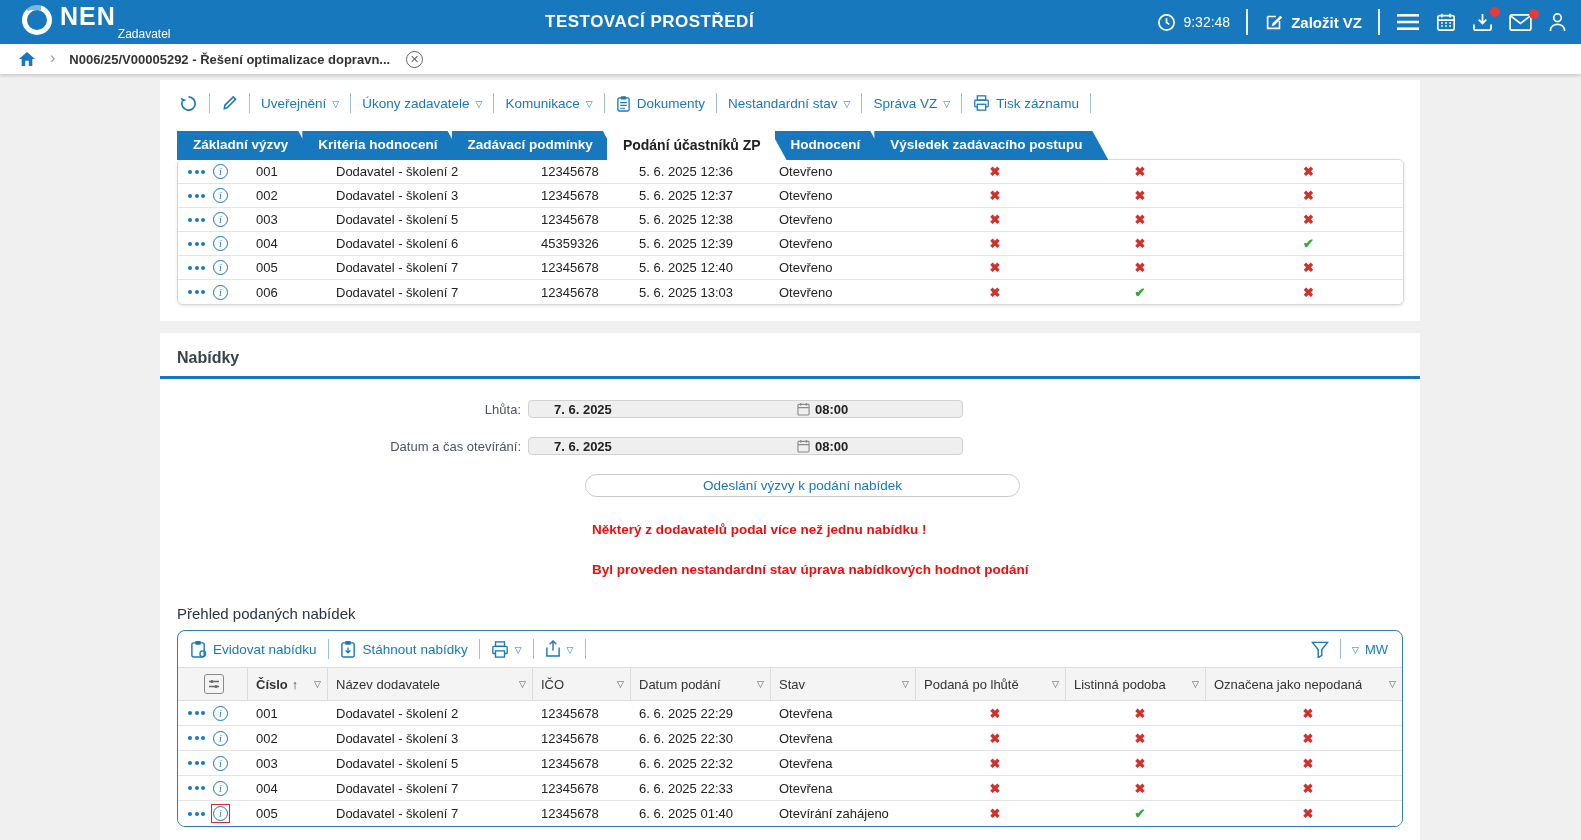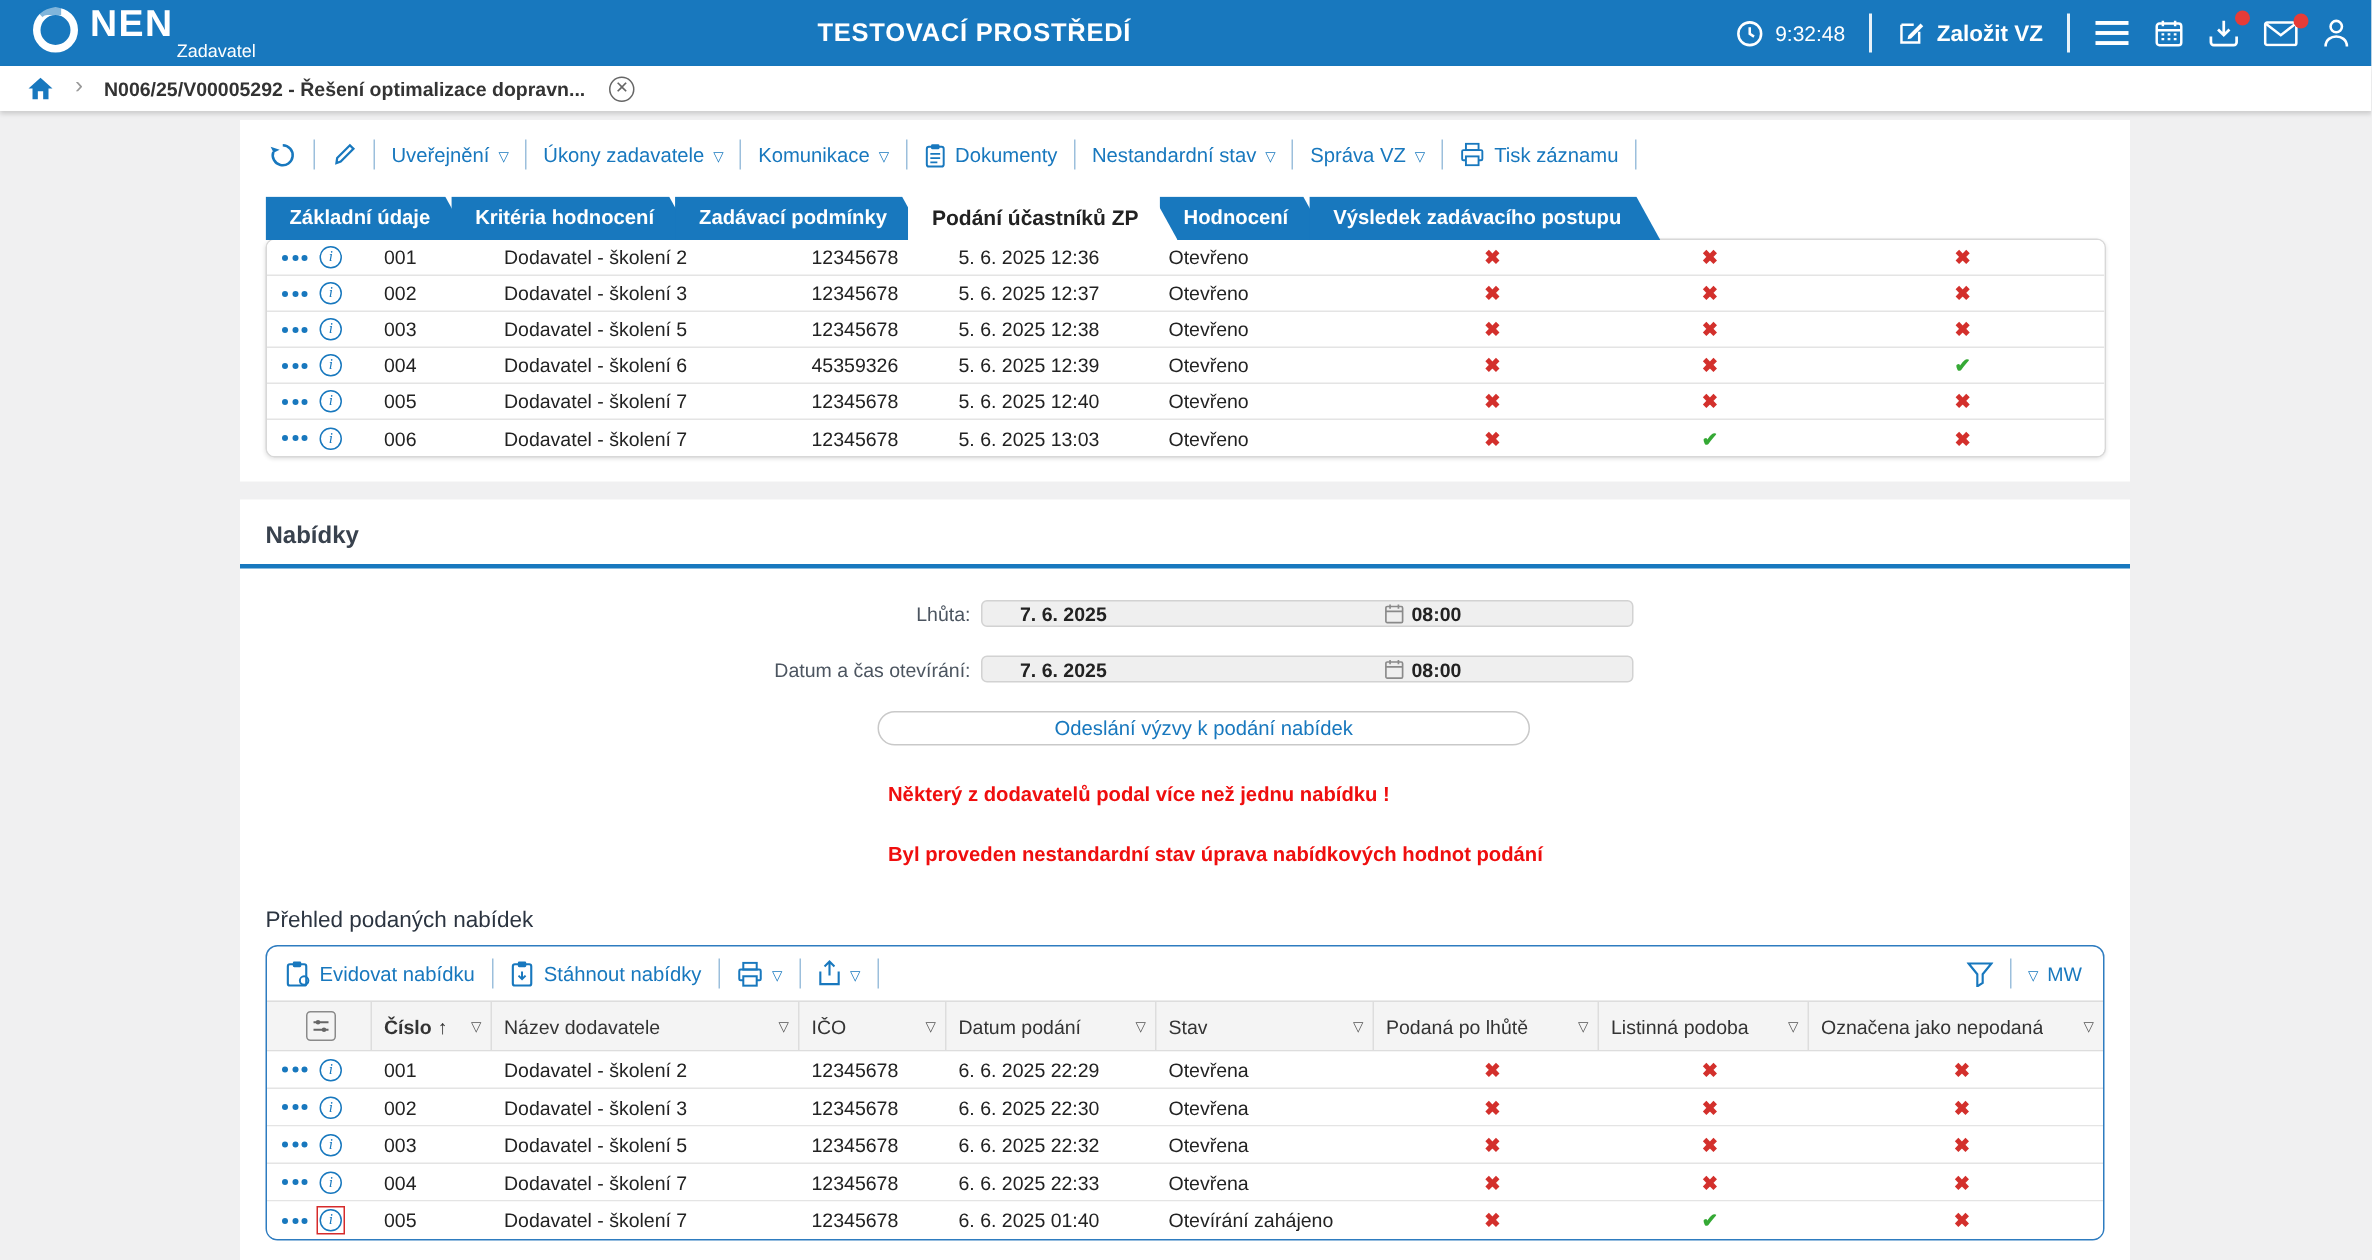--- a/index.html
+++ b/index.html
@@ -70,21 +70,21 @@
     display:flex; align-items:center; justify-content:center; }
   .cell-flag { text-align:center; }
   .x-mark { color:#d3302c; font-weight:bold; font-size:13px; }
   .check-mark { color:#35a935; font-weight:bold; font-size:13px; }
 
   
   .section-title { font-size:16px; font-weight:bold; color:#39424e; padding:0 0 9px 17px;
     border-bottom:3px solid #1878be; }
   .form-area { padding-top:21px; }
   .form-row { display:flex; align-items:center; margin-bottom:19px; }
-  .form-label { width:494px; text-align:right; font-size:13px; color:#4c5560; padding-right:7px; }
+  .form-label { width:368px; text-align:right; font-size:13px; color:#4c5560; padding-right:7px; }
   .field { width:435px; height:18px; background:#efefef; border:1px solid #d2d2d2; border-radius:4px;
     display:flex; align-items:center; padding:0 25px; font-size:13px; font-weight:bold; color:#222; }
   .field-date { width:243px; }
   .field-time { margin-left:5px; }
   .btn-row { display:flex; margin-top:12px; }
   .btn-spacer { width:425px; }
   .send-btn { width:435px; height:23px; background:#fff; border:1px solid #c9c9c9; border-radius:12px;
     color:#1878be; font-size:13.5px; font-family:"Liberation Sans",sans-serif; }
   .warning { margin:25px 0 0 432px; color:#ef0e0e; font-weight:bold; font-size:13.5px; }
   .sub-title { margin:28px 0 0 17px; font-size:15px; font-weight:normal; color:#2b3440; }
@@ -250,21 +250,21 @@
               <rect x="2" y="6" width="16" height="8" rx="1" fill="none" stroke="#1878be" stroke-width="1.5"></rect>
               <rect x="5" y="11" width="10" height="7" fill="#fff" stroke="#1878be" stroke-width="1.5"></rect>
             </svg>
           </span>
           <span>Tisk záznamu</span>
         </span>
         <span class="tb-sep"></span>
       </div>
 
     <div class="tabs">
-        <div class="tab">Základní údaje</div>
+        <div class="tab">Základní výzvy</div>
         <div class="tab">Kritéria hodnocení</div>
         <div class="tab">Zadávací podmínky</div>
         <div class="tab active">Podání účastníků ZP</div>
         <div class="tab">Hodnocení</div>
         <div class="tab">Výsledek zadávacího postupu</div>
       </div>
 
     <div class="table-panel">
         <div class="t-row h24">
           <div class="cell-actions">

